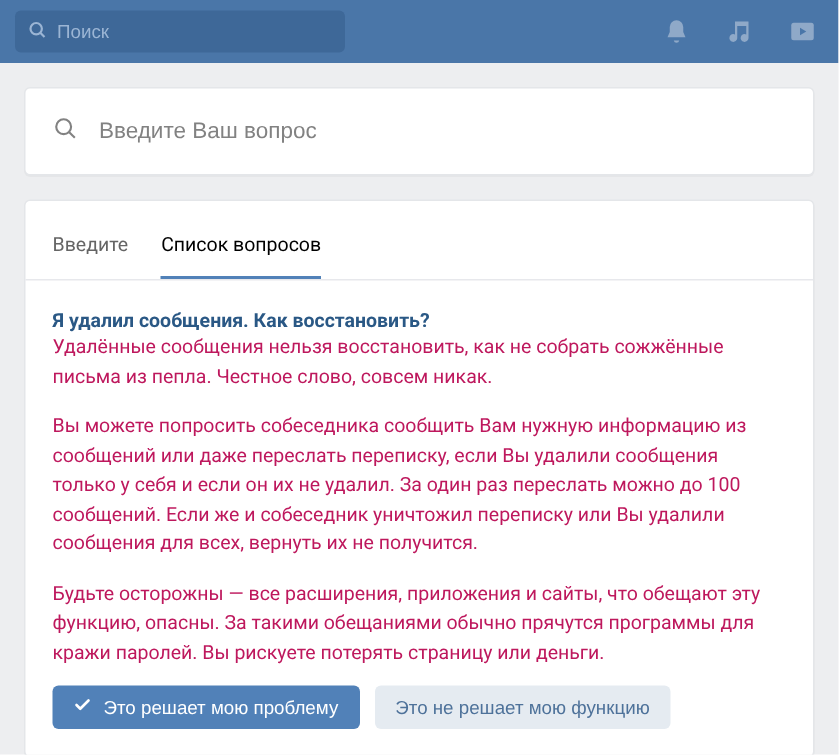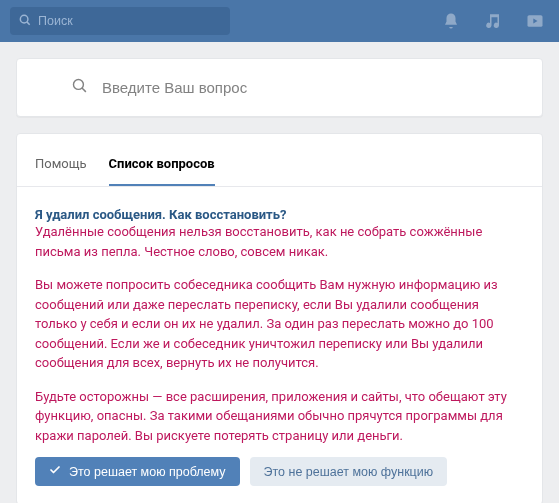--- a/index.html
+++ b/index.html
@@ -52,21 +52,20 @@
       background: #fff;
       border: 1px solid #e4e6e9;
       border-radius: 4px;
       box-shadow: 0 1px 0 rgba(0,0,0,0.03);
     }
     .ask {
       display: flex;
       align-items: center;
       padding: 18px 18px;
       gap: 14px;
-      margin-left: 36px;
     }
     .ask-input {
       border: none;
       outline: none;
       font-size: 15px;
       color: #656565;
       width: 100%;
     }
     .ask-input::placeholder { color: #828282; }
     .tabs {
@@ -78,21 +77,21 @@
     }
     .tab {
       padding: 14px 0 13px 0;
       font-size: 13px;
       color: #656565;
       cursor: pointer;
       border-bottom: 2px solid transparent;
     }
     .tab.active {
       color: #000;
-      font-weight: 700;
+      font-weight: 400;
       border-bottom-color: #5181b8;
     }
     .article {
       padding: 20px 18px 18px 18px;
     }
     .article h2 {
       font-size: 13px;
       font-weight: 700;
       color: #2a5885;
       margin-bottom: 0;
@@ -171,21 +170,21 @@
           <circle cx="10.5" cy="10.5" r="7"></circle>
             <line x1="21" y1="21" x2="15.5" y2="15.5"></line>
         </svg>
       </span>
       <input class="ask-input" placeholder="Введите Ваш вопрос" style="">
     </div>
   </div>
 
   <div class="card main-card">
     <div class="tabs">
-      <div class="tab">Помощь</div>
+      <div class="tab">Введите</div>
       <div class="tab active">Список вопросов</div>
     </div>
 
     <div class="article">
       <h2>Я удалил сообщения. Как восстановить?</h2>
       <p>Удалённые сообщения нельзя восстановить, как не собрать сожжённые письма из пепла. Честное слово, совсем никак.</p>
       <p>Вы можете попросить собеседника сообщить Вам нужную информацию из сообщений или даже переслать переписку, если Вы удалили сообщения только у себя и если он их не удалил. За один раз переслать можно до 100 сообщений. Если же и собеседник уничтожил переписку или Вы удалили сообщения для всех, вернуть их не получится.</p>
       <p>Будьте осторожны — все расширения, приложения и сайты, что обещают эту функцию, опасны. За такими обещаниями обычно прячутся программы для кражи паролей. Вы рискуете потерять страницу или деньги.</p>
 
       <div class="btn-row">

